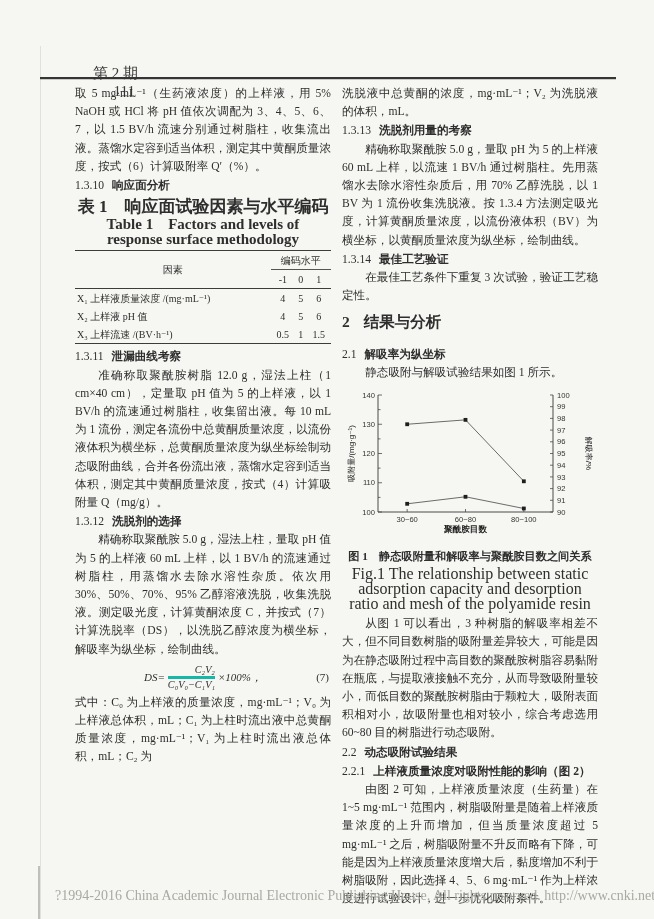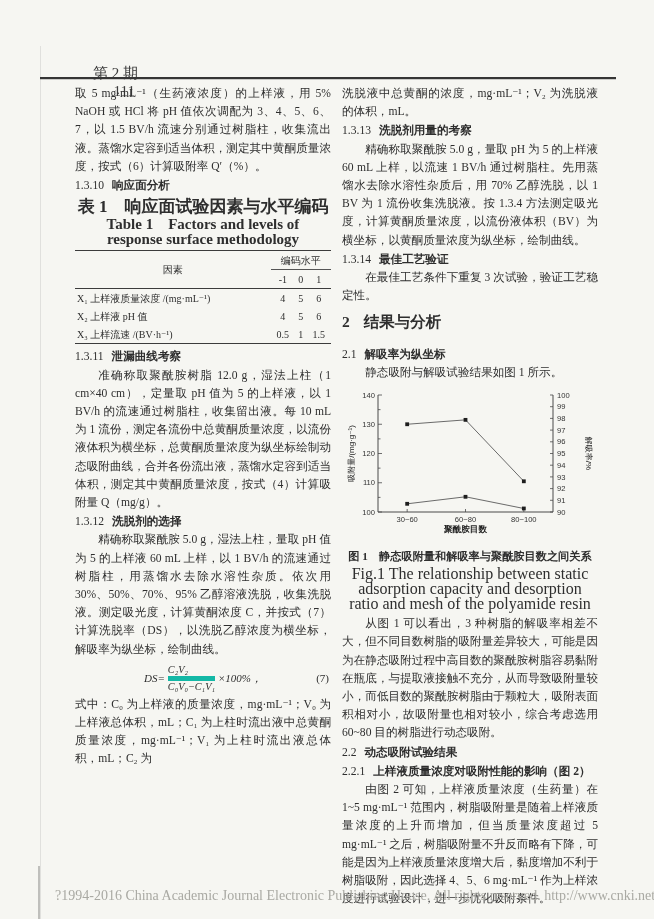--- a/index.html
+++ b/index.html
@@ -32,22 +32,22 @@
   .tcap-en{text-align:center;font-size:15px;line-height:15px;margin:1px auto 3px;width:92%;font-weight:bold;}
   table.t1{width:100%;border-collapse:collapse;font-size:10px;line-height:13px;margin:2px 0 4px 0;}
   table.t1 th,table.t1 td{font-weight:normal;text-align:center;padding:2.5px 1px;}
   table.t1 thead tr:first-child th{border-top:1.4px solid #3c3c3c;}
   table.t1 .levels-head{border-bottom:.8px solid #555;}
   table.t1 thead{border-bottom:1px solid #3c3c3c;}
   table.t1 tbody tr:last-child td{border-bottom:1.4px solid #3c3c3c;}
   table.t1 td.factor{text-align:left;padding-left:2px;}
 
   .formula-row{display:flex;align-items:center;justify-content:center;position:relative;margin:5px 0 3px;font-style:italic;font-size:11px;text-indent:0;}
-  .frac{display:inline-flex;flex-direction:column;text-align:left;font-size:10.2px;line-height:12px;margin:0 3px;}
-  .fden{border-top:5px solid #14b8a6;}
+  .frac{display:inline-flex;flex-direction:column;text-align:right;font-size:10.2px;line-height:12px;margin:0 3px;}
+  .fden{border-top:3px solid #14b8a6;}
   .ftag{position:absolute;right:2px;font-style:normal;}
 
   .figure{margin:6px 0 0 0;text-align:center;}
   .figure svg{font-family:"Liberation Sans","DejaVu Sans",sans-serif;}
   .fcap-zh{text-align:center;font-weight:bold;font-size:11.2px;line-height:17px;text-indent:0;}
   .fcap-en{text-align:center;font-size:16px;line-height:15px;margin:1px auto 4px;width:95%;text-indent:0;}
 
   .footer{position:absolute;left:55px;right:2px;top:878px;display:flex;justify-content:space-between;align-items:flex-start;}
   .footer .copy{font-size:14px;color:#a9a9a3;padding-top:10px;white-space:nowrap;}
   .footer .wm{text-align:right;font-family:"Liberation Sans","DejaVu Sans",sans-serif;font-size:11px;line-height:13.5px;color:#c7c7c0;padding-right:2px;}

